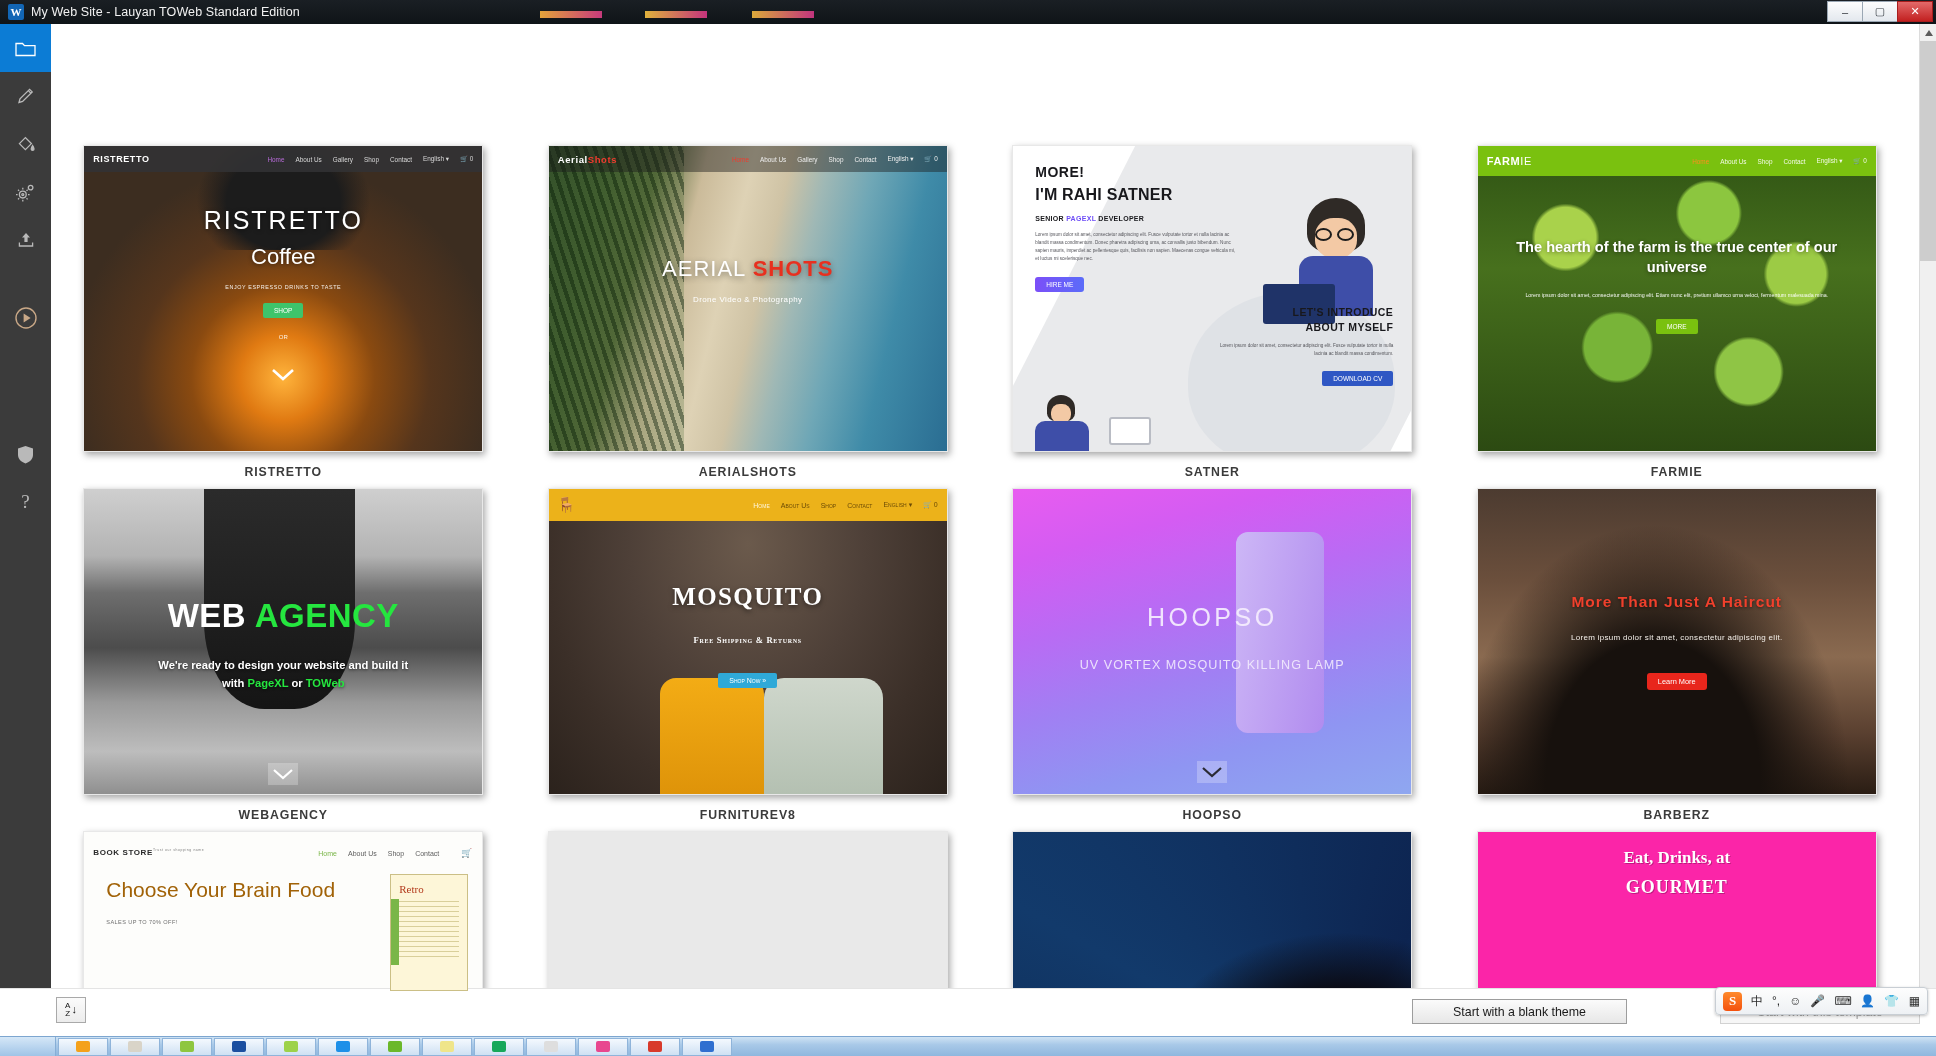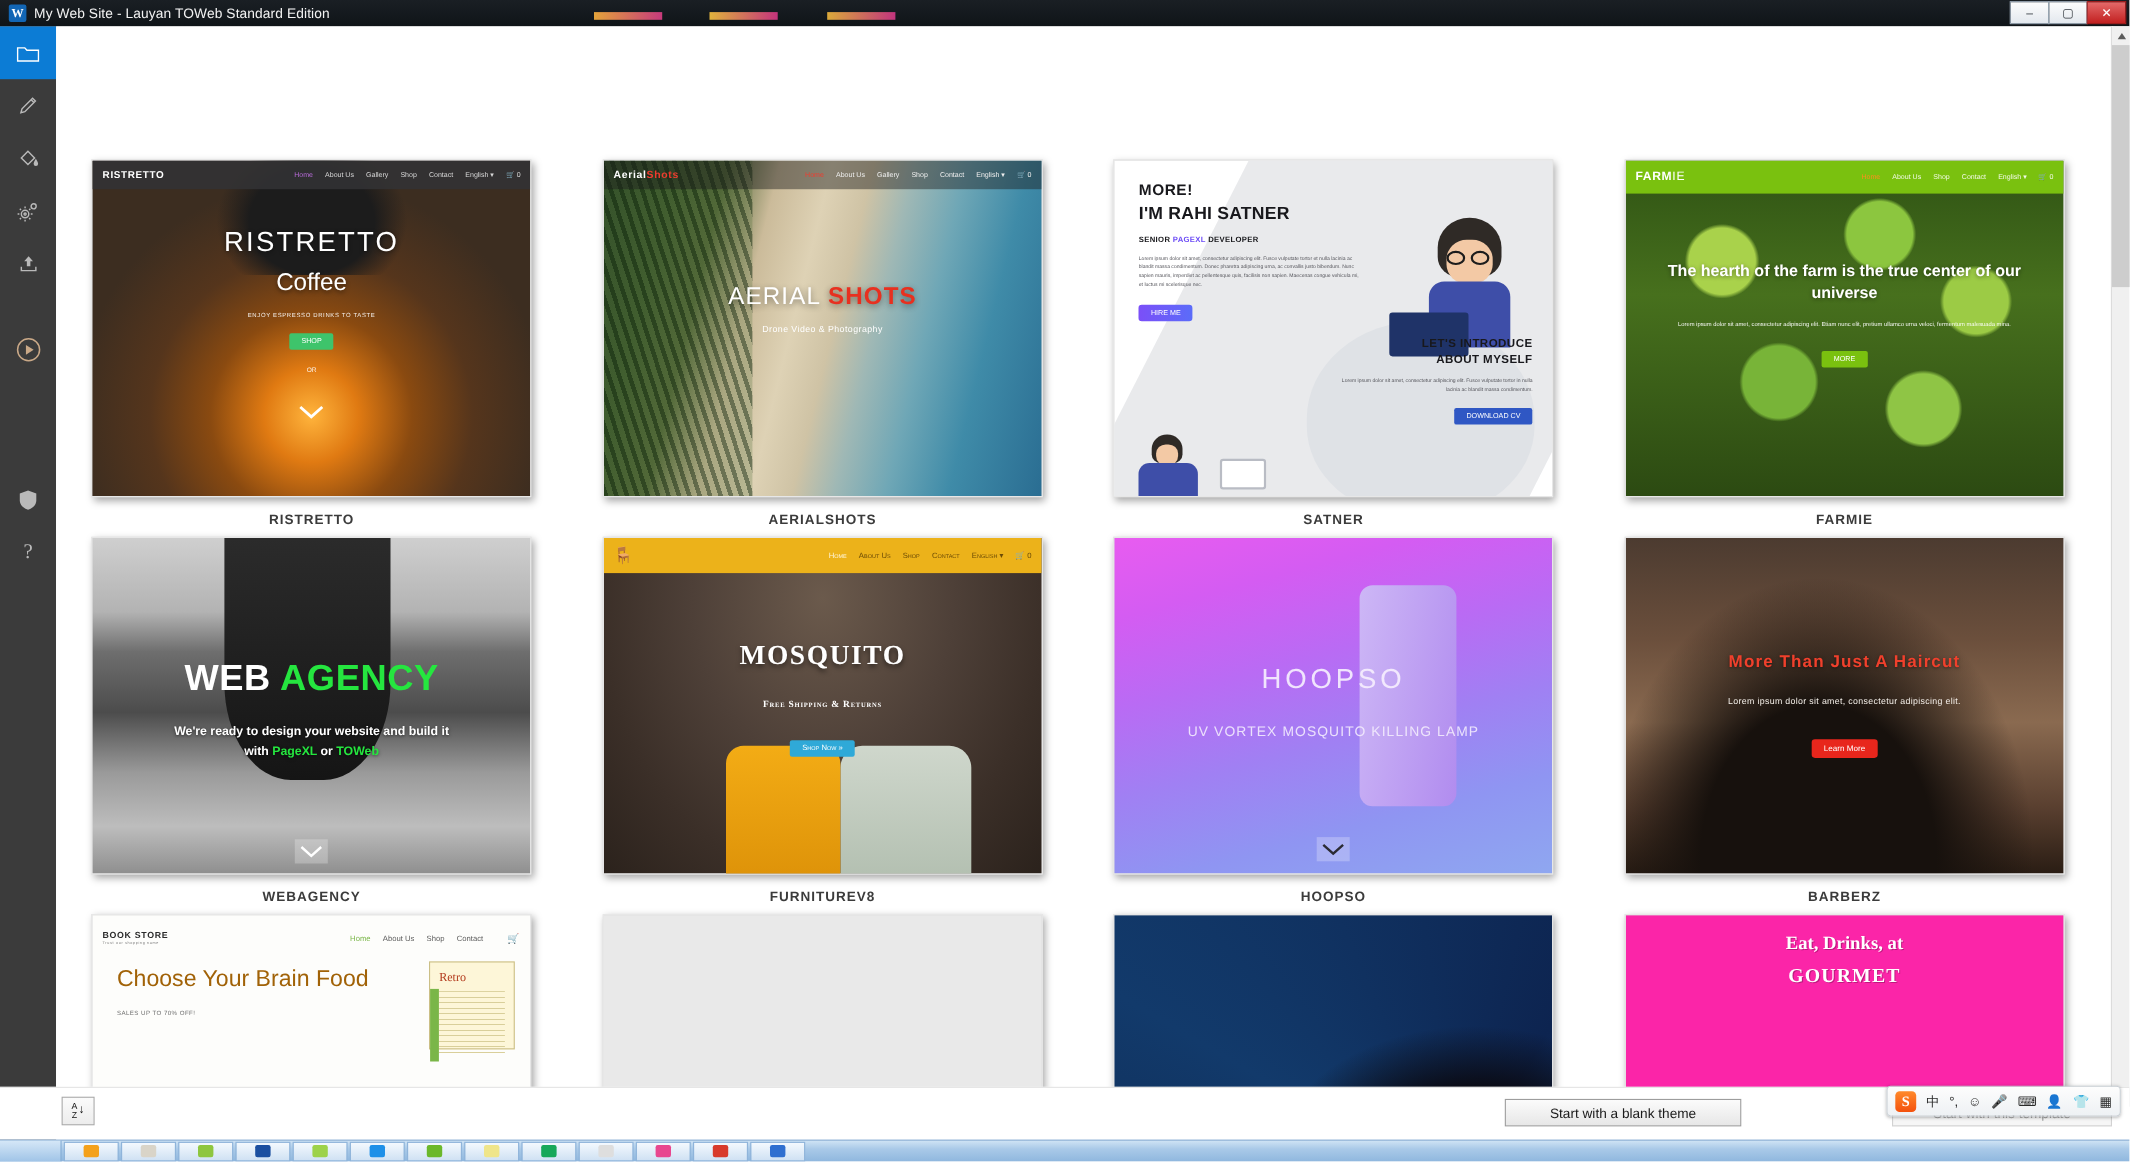--- a/index.html
+++ b/index.html
@@ -483,37 +483,37 @@
             </div>
           </div>
         </div>
         <div class="tname">BARBERZ</div>
       </div>
 
       <div class="cell">
         <div class="thumb">
           <div class="img-book"></div>
           <div class="navbar" style="background:transparent;height:30px;top:6px">
-            <span class="navlogo" style="font-size:8px;color:#2a2a2a;display:flex;flex-direction:column;line-height:1.1">
+            <span class="navlogo" style="font-size:8px;color:#2a2a2a;display:flex;flex-direction:row;line-height:1.1">
               <span>BOOK STORE</span>
               <span style="font-size:3.4px;font-weight:normal;color:#7d7d7d">Trust our shopping name</span>
             </span>
             <span class="navlinks" style="color:#5d5d5d;font-size:7px;margin-right:34px">
               <span style="color:#7ab648">Home</span>
               <span>About Us</span>
               <span>Shop</span>
               <span>Contact</span>
             </span>
             <span style="position:absolute;right:10px;color:#7ab648;font-size:9px">🛒</span>
           </div>
           <div style="position:absolute;left:22px;top:46px;z-index:3;text-align:left">
             <div style="font-family:Liberation Sans, sans-serif;font-size:21px;color:#a16207">Choose Your Brain Food</div>
             <div style="font-size:5.6px;color:#6f6f6f;margin-top:17px;letter-spacing:.4px">SALES UP TO 70% OFF!</div>
           </div>
-          <div style="position:absolute;right:14px;top:42px;width:78px;height:80px;background:#fdf6d8;border:1px solid #cbbf86;z-index:3">
+          <div style="position:absolute;right:14px;top:42px;width:78px;height:117px;background:#fdf6d8;border:1px solid #cbbf86;z-index:3">
             <div style="margin:8px 0 0 8px;font-family:'Liberation Serif',serif;font-size:11px;color:#b33a1c">Retro</div>
             <div style="margin:6px 8px;height:58px;background:repeating-linear-gradient(#d9cf9a 0 1px, transparent 1px 5px)"></div>
             <div style="position:absolute;left:0;top:24px;width:8px;height:66px;background:#7ab648"></div>
           </div>
         </div>
 
       </div>
 
       <div class="cell">
         <div class="thumb">
@@ -559,21 +559,21 @@
   </div>
 
   <div class="bottombar">
     <div class="sortbtn">
       <span style="display:flex;flex-direction:column;align-items:center;font-size:8px;line-height:1">
         <span>A</span>
         <span>Z</span>
       </span>
       <span style="font-size:11px">↓</span>
     </div>
-    <div class="wbtn" style="left:1368px">Start with a blank theme</div>
+    <div class="wbtn" style="left:1412px">Start with a blank theme</div>
     <div class="wbtn disabled" style="left:1720px;width:200px">Start with this template</div>
   </div>
 
   <div class="ime">
     <div class="ime-logo">S</div>
     <div class="ime-i">中</div>
     <div class="ime-i">°,</div>
     <div class="ime-i">☺</div>
     <div class="ime-i">🎤</div>
     <div class="ime-i">⌨</div>

